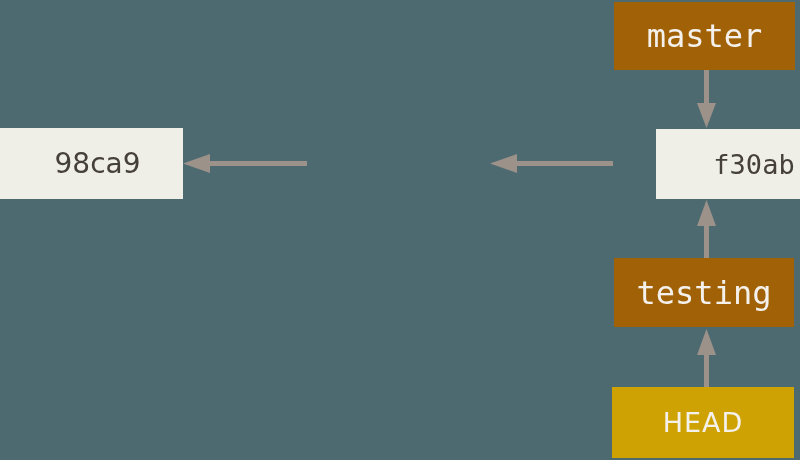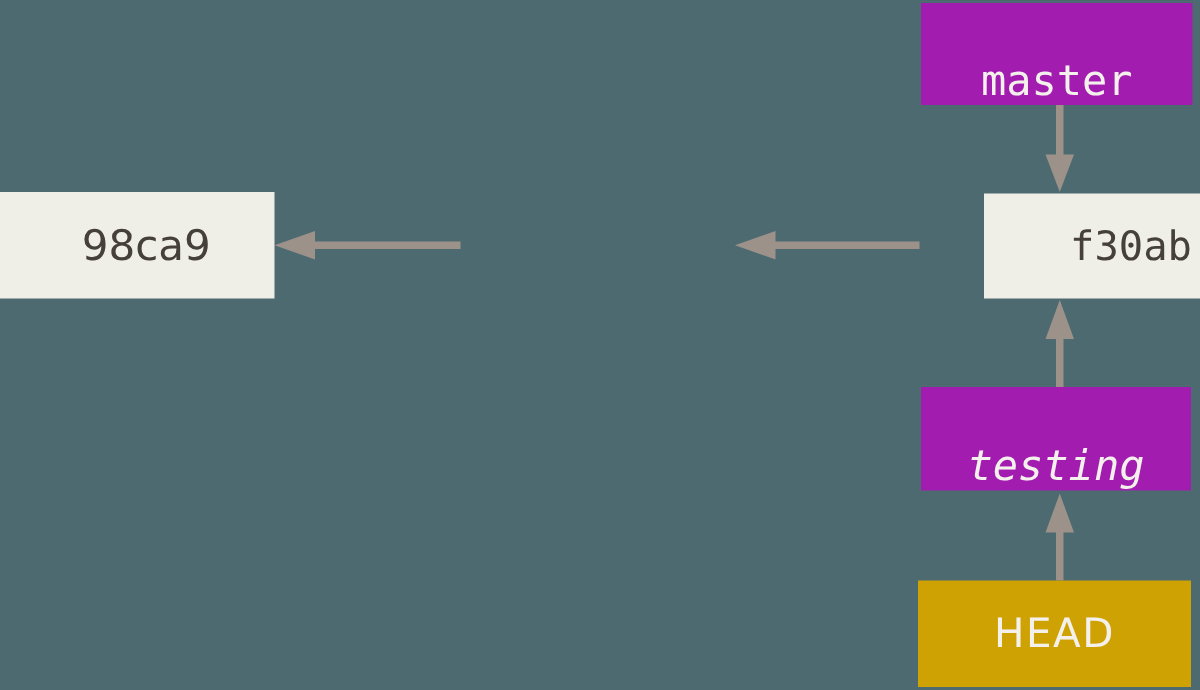--- a/index.html
+++ b/index.html
@@ -31,38 +31,37 @@
     background: #f0efe7;
     color: #46403a;
     font-size: 28px;
     padding-left: 12px;
   }
   .commit-node.mono {
     font-family: "DejaVu Sans Mono", "Liberation Mono", monospace;
     font-size: 27px;
   }
   .branch-node {
-    background: #a21caf;
+    background: #a16207;
     color: #f4f1ec;
     font-family: "DejaVu Sans Mono", "Liberation Mono", monospace;
-    font-size: 28px;
-    align-items: flex-end;
+    font-size: 32px;
   }
   .head-node {
     background: #cfa204;
     color: #f4f1ec;
     font-size: 27px;
     letter-spacing: 1px;
   }
   
   #commit-98ca9 { left: 0px;   top: 128px; width: 183px; height: 71px; }
   #commit-34ac2 { left: 307px; top: 129px; width: 183px; height: 70px; }
   #commit-f30ab { left: 613px; top: 129px; width: 184px; height: 70px; margin-left: 43px; }
   #branch-master  { left: 614px; top: 2px;   width: 181px; height: 68px; }
-  #branch-testing { left: 614px; top: 258px; width: 180px; height: 69px; font-style: italic; }
+  #branch-testing { left: 614px; top: 258px; width: 180px; height: 69px; }
   #head-node      { left: 612px; top: 387px; width: 182px; height: 71px; }
 </style>
 </head>
 <body>
 
 <div class="canvas">
 
   <svg class="arrow-layer" viewBox="0 0 800 460" xmlns="http://www.w3.org/2000/svg">
 
     <g>

